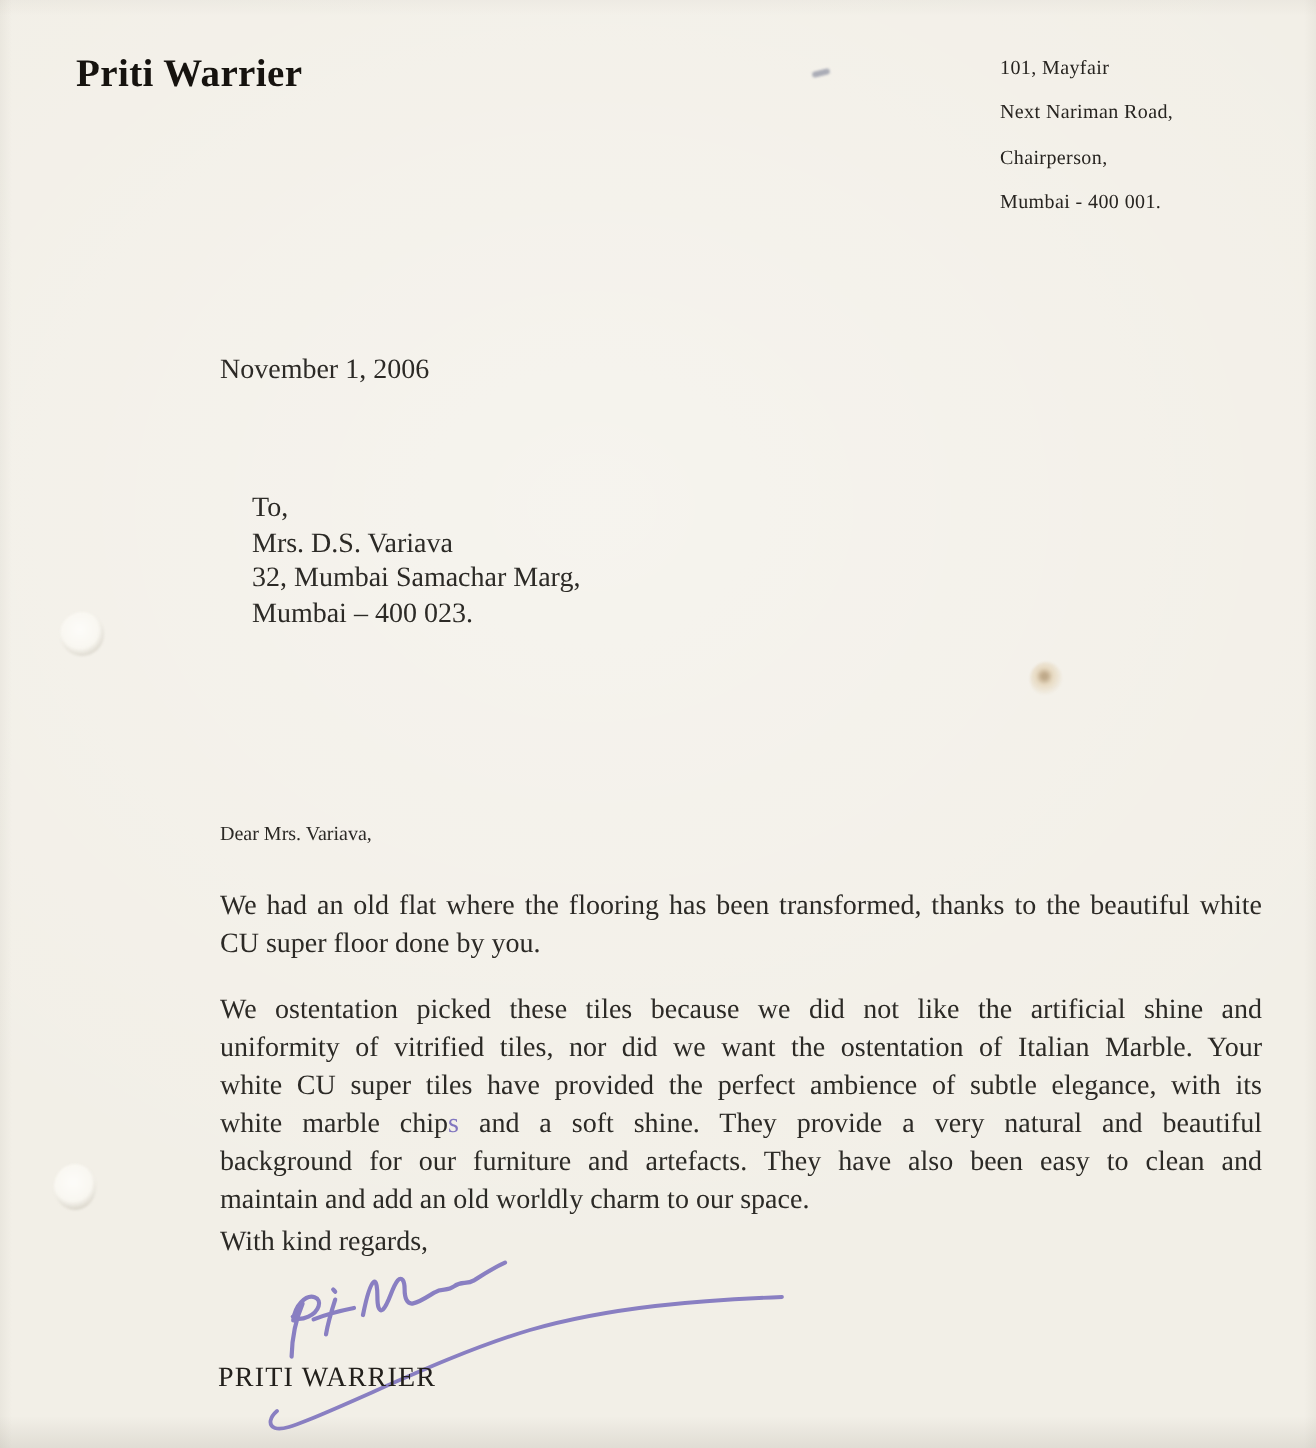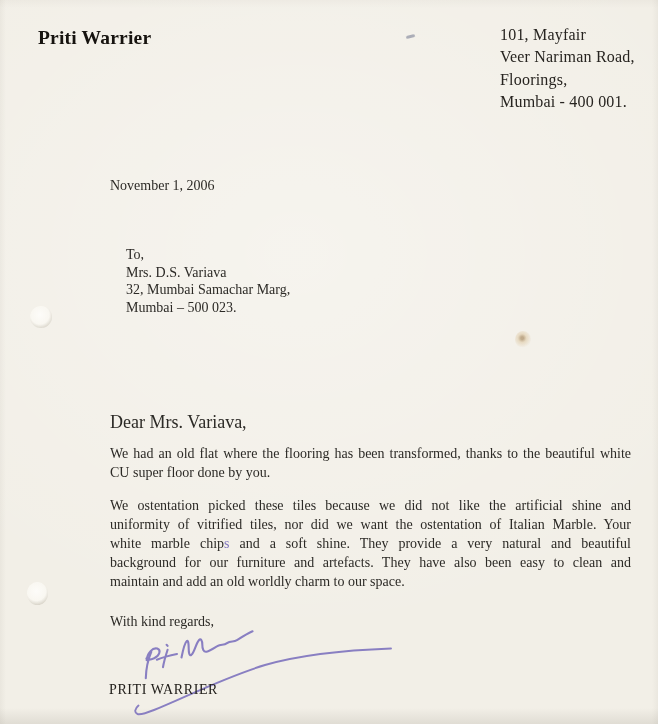--- a/index.html
+++ b/index.html
@@ -9,24 +9,24 @@
     color:#2c2a26;
     background:
       radial-gradient(120% 90% at 45% 35%, rgba(255,255,255,0.30), rgba(255,255,255,0) 60%),
       linear-gradient(to bottom, rgba(120,110,95,0.05), rgba(120,110,95,0) 8px),
       linear-gradient(to top, rgba(95,88,75,0.12), rgba(95,88,75,0) 16px),
       linear-gradient(to right, rgba(95,88,75,0.06), rgba(95,88,75,0) 6px),
       linear-gradient(to left, rgba(95,88,75,0.05), rgba(95,88,75,0) 6px),
       #f2efe7;
   }
   .lh-name{position:absolute;left:38px;top:27px;font-size:19.5px;font-weight:bold;color:#16130f;letter-spacing:0.2px;}
-  .lh-addr{position:absolute;left:500px;top:24px;font-size:16px;line-height:22.3px;color:#272420;letter-spacing:0.2px;}
+  .lh-addr{position:absolute;left:500px;top:24px;font-size:10px;line-height:22.3px;color:#272420;letter-spacing:0.2px;}
   .date{position:absolute;left:110px;top:178px;font-size:14px;}
   .recipient{position:absolute;left:126px;top:246px;font-size:14px;line-height:17.5px;}
-  .salutation{position:absolute;left:110px;top:412px;font-size:18px;}
+  .salutation{position:absolute;left:110px;top:412px;font-size:10px;}
   .body{position:absolute;left:110px;top:444px;width:521px;font-size:14px;line-height:19px;}
   .para{margin:0 0 14px 0;}
   .l{text-align:justify;text-align-last:justify;}
   .l.last{text-align:justify;text-align-last:auto;}
   .closing{position:absolute;left:110px;top:614px;font-size:14px;}
   .signatory{position:absolute;left:109px;top:682px;font-size:14px;letter-spacing:0.6px;color:#23201c;}
   .sig{position:absolute;left:0;top:0;width:658px;height:724px;pointer-events:none;}
   .dimple{position:absolute;border-radius:50%;
     background:radial-gradient(circle at 45% 40%, #fdfcf9 0%, #f9f7f1 52%, rgba(198,193,180,0.55) 76%, rgba(198,193,180,0) 86%);
     filter:blur(0.4px);}
@@ -40,47 +40,48 @@
   .ink{font-weight:normal;}
 </style>
 </head>
 <body>
 
 <div class="page">
 
   <div class="lh-name">Priti Warrier</div>
   <div class="lh-addr">
       <div>101, Mayfair</div>
-      <div>Veer Nariman Road,</div>
-      <div>Floorings,</div>
+      <div>Next Nariman Road,</div>
+      <div>Chairperson,</div>
       <div>Mumbai - 400 001.</div>
     </div>
 
   <div class="penmark"></div>
   <div class="dimple d1"></div>
   <div class="dimple d2"></div>
   <div class="stain"></div>
 
   <div class="date">November 1, 2006</div>
   <div class="recipient">
       <div>To,</div>
       <div>Mrs. D.S. Variava</div>
       <div>32, Mumbai Samachar Marg,</div>
-      <div>Mumbai – 500 023.</div>
+      <div>Mumbai – 400 023.</div>
     </div>
   <div class="salutation">Dear Mrs. Variava,</div>
 
   <div class="body">
       <div class="para">
         <div class="l"><span>We had an old flat where the flooring has been transformed, thanks to the beautiful white</span></div>
         <div class="l last"><span>CU super floor done by you.</span></div>
       </div>
       <div class="para">
         <div class="l"><span>We ostentation picked these tiles because we did not like the artificial shine and</span></div>
         <div class="l"><span>uniformity of vitrified tiles, nor did we want the ostentation of Italian Marble.  Your</span></div>
+        <div class="l"><span>white CU super tiles have provided the perfect ambience of subtle elegance, with its</span></div>
         <div class="l"><span>white marble chip</span><span class="ink" style="color: rgb(129, 118, 191);">s</span><span> and a soft shine.  They provide a very natural and beautiful</span></div>
         <div class="l"><span>background for our furniture and artefacts.  They have also been easy to clean and</span></div>
         <div class="l last"><span>maintain and add an old worldly charm to our space.</span></div>
       </div>
     </div>
 
   <div class="closing">With kind regards,</div>
 
   <svg class="sig" viewBox="0 0 658 724" xmlns="http://www.w3.org/2000/svg">
     <g fill="none" stroke-linecap="round" stroke-linejoin="round" opacity="0.92" stroke="#8176bf">

